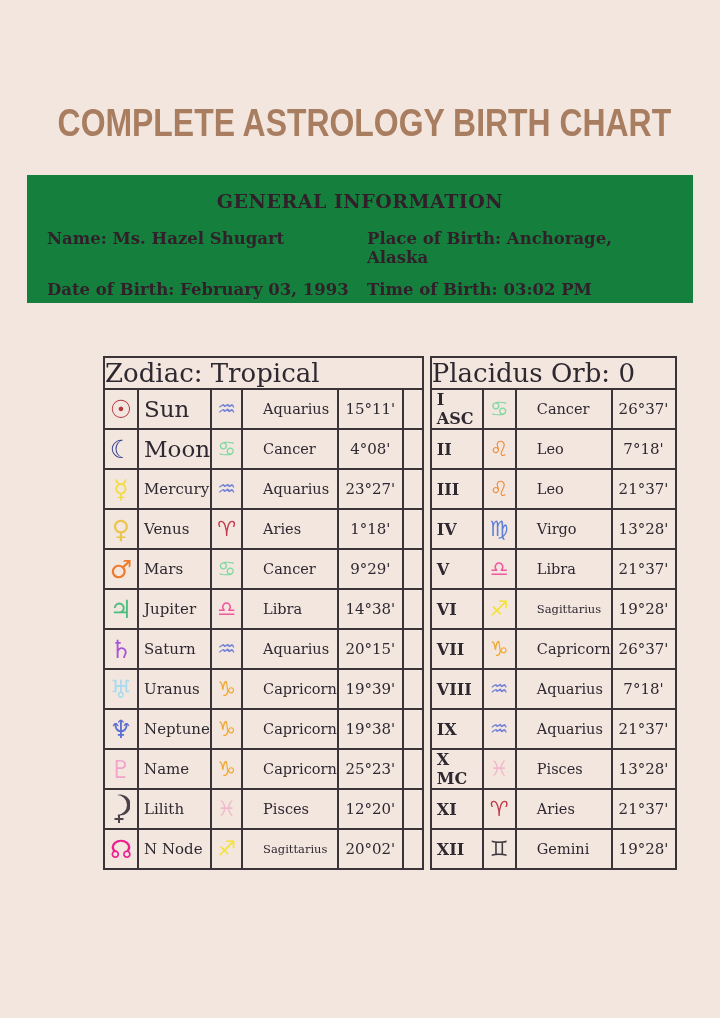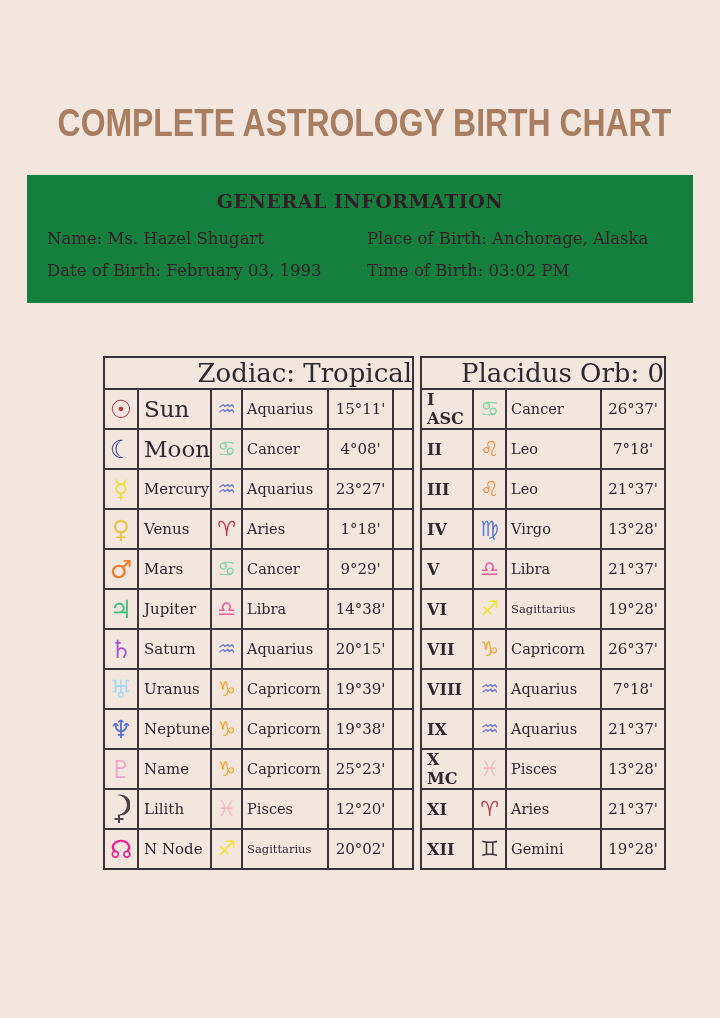--- a/index.html
+++ b/index.html
@@ -17,36 +17,36 @@
   .info-panel {
     width:666px; height:128px; margin:30px auto 0; padding-top:15px;
   }
   .info-heading {
     text-align:center; font-family:"DejaVu Serif", serif;
     font-size:19px; font-weight:bold; letter-spacing:.5px;
   }
   .info-grid {
     display:grid; grid-template-columns:320px 1fr;
     row-gap:13px; margin-top:17px; padding:0 20px;
-    font-family:"DejaVu Serif", serif; font-size:16.5px; font-weight:400;
+    font-family:"DejaVu Serif", serif; font-size:16.5px; font-weight:700;
   }
   .tables { display:flex; gap:6px; margin:53px 0 0 103px; align-items:flex-start; }
   table { border-collapse:collapse; table-layout:fixed; }
   th, td { border:2px solid #3a3439; height:40px; padding:0; overflow:hidden; }
   th.tbl-header {
     font-family:"DejaVu Serif", serif; font-weight:normal;
-    font-size:26px; text-align:right; height:24px; white-space:nowrap;
+    font-size:26px; text-align:left; height:24px; white-space:nowrap;
   }
   td { font-family:"DejaVu Serif", serif; vertical-align:middle; }
   .picon, .sicon { text-align:center; font-family:"DejaVu Sans", sans-serif; line-height:1; }
   .picon { font-size:25px; }
   .sicon { font-size:21px; }
   .pname { font-size:15px; padding-left:5px; }
   .pname.big { font-size:23px; }
-  .sname { font-size:14.5px; padding-left:4px; }
+  .sname { font-size:14.5px; padding-left:20px; }
   .sname.sm { font-size:11.5px; }
   .deg { font-size:15px; text-align:center; }
   .house { font-size:16px; padding-left:5px; font-weight:600; }
   .spacer { }
   .lilith-svg { display:block; margin:0 auto; }
 </style>
 </head>
 <body style="background-color: rgb(243, 230, 223);">
 
 <h1 class="title" style="color: rgb(168, 125, 96);">COMPLETE ASTROLOGY BIRTH CHART</h1>

